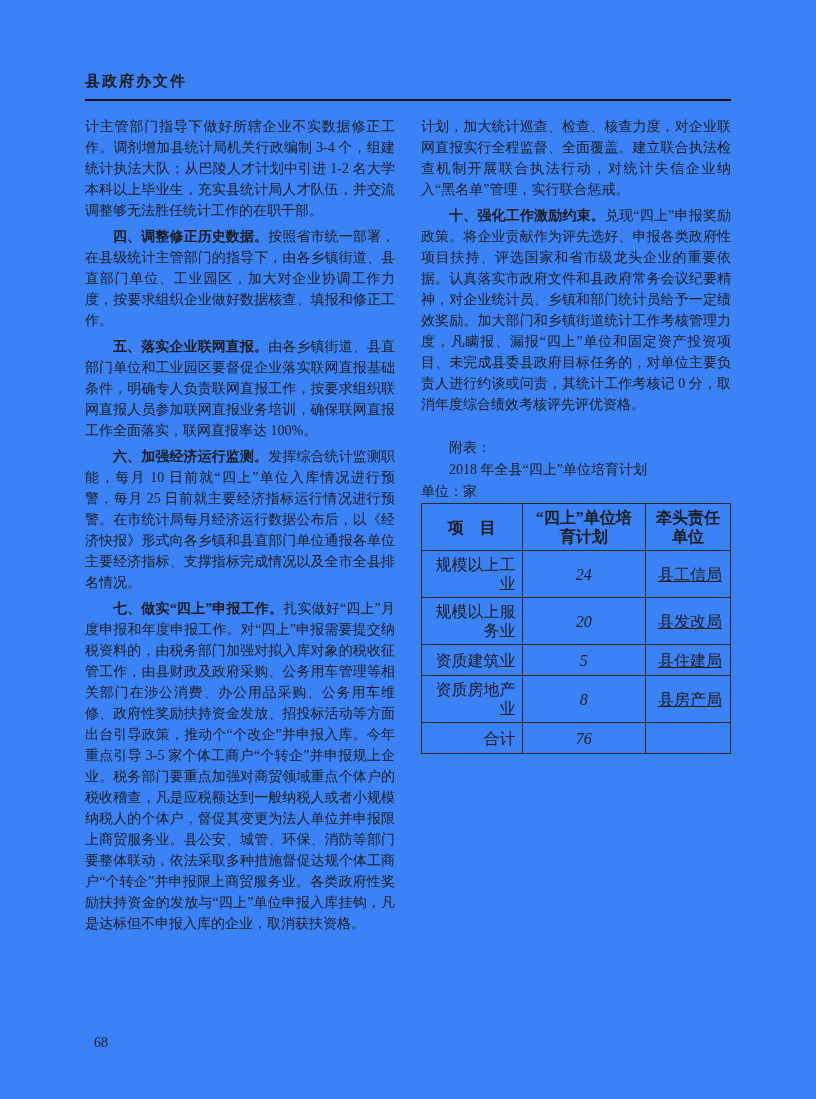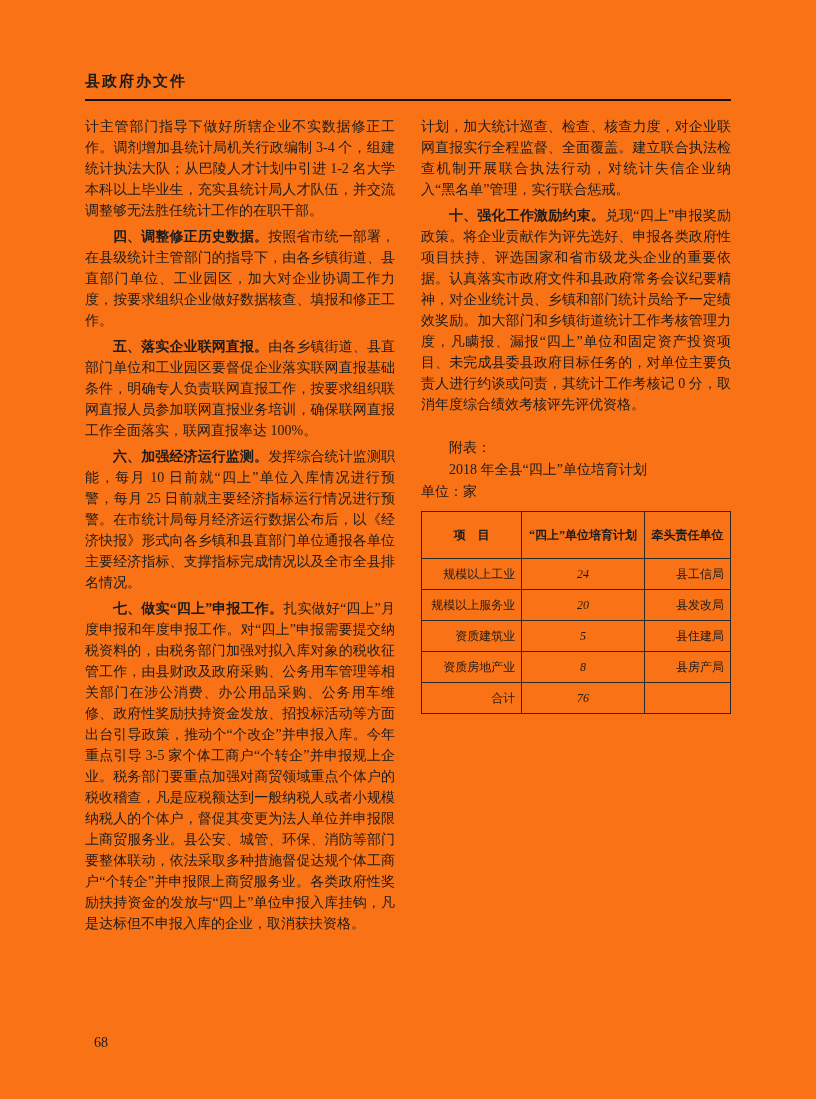--- a/index.html
+++ b/index.html
@@ -1,21 +1,21 @@
 <!DOCTYPE html>
 <html><head>
 <meta charset="utf-8">
 <style>
   html, body { margin: 0; padding: 0; }
   body { background: #ffffff; }
   .page {
     position: relative;
     width: 816px;
     height: 1099px;
-    background: #f97316;
+    background: #3b82f6;
     overflow: hidden;
     font-family: "Liberation Serif", "DejaVu Serif", serif;
     color: #1b1b1b;
   }
   .header-title {
     position: absolute;
     top: 72px;
     left: 85px;
     font-size: 15px;
     font-weight: 700;
@@ -44,37 +44,36 @@
   }
   .para { margin: 0 0 5px 0; }
   .para.indent { text-indent: 2em; }
   .para b { font-weight: 700; }
   .attachment { margin-top: 22px; }
   .attach-line { margin: 0; line-height: 22px; text-align: left; }
   .attach-line.indent { text-indent: 2em; }
   .plan-table {
     width: 100%;
     border-collapse: collapse;
-    margin-top: 8px;
-    font-size: 12px;
+    font-size: 16px;
     line-height: 19px;
   }
   .plan-table th, .plan-table td {
     border: 1px solid #2a2a2a;
     padding: 4px 6px;
   }
   .plan-table th {
     font-weight: 700;
     text-align: center;
     height: 38px;
   }
   .plan-table td { height: 22px; }
   td.cell-item { text-align: right; padding-left: 8px; }
   td.cell-num { text-align: center; font-style: italic; }
-  td.cell-unit { text-align: right; padding-left: 12px; }
+  td.cell-unit { text-align: left; padding-left: 12px; text-decoration: underline; }
   .footer-page {
     position: absolute;
     left: 94px;
     top: 1035px;
     font-size: 14px;
   }
 </style>
 </head>
 <body>
 

